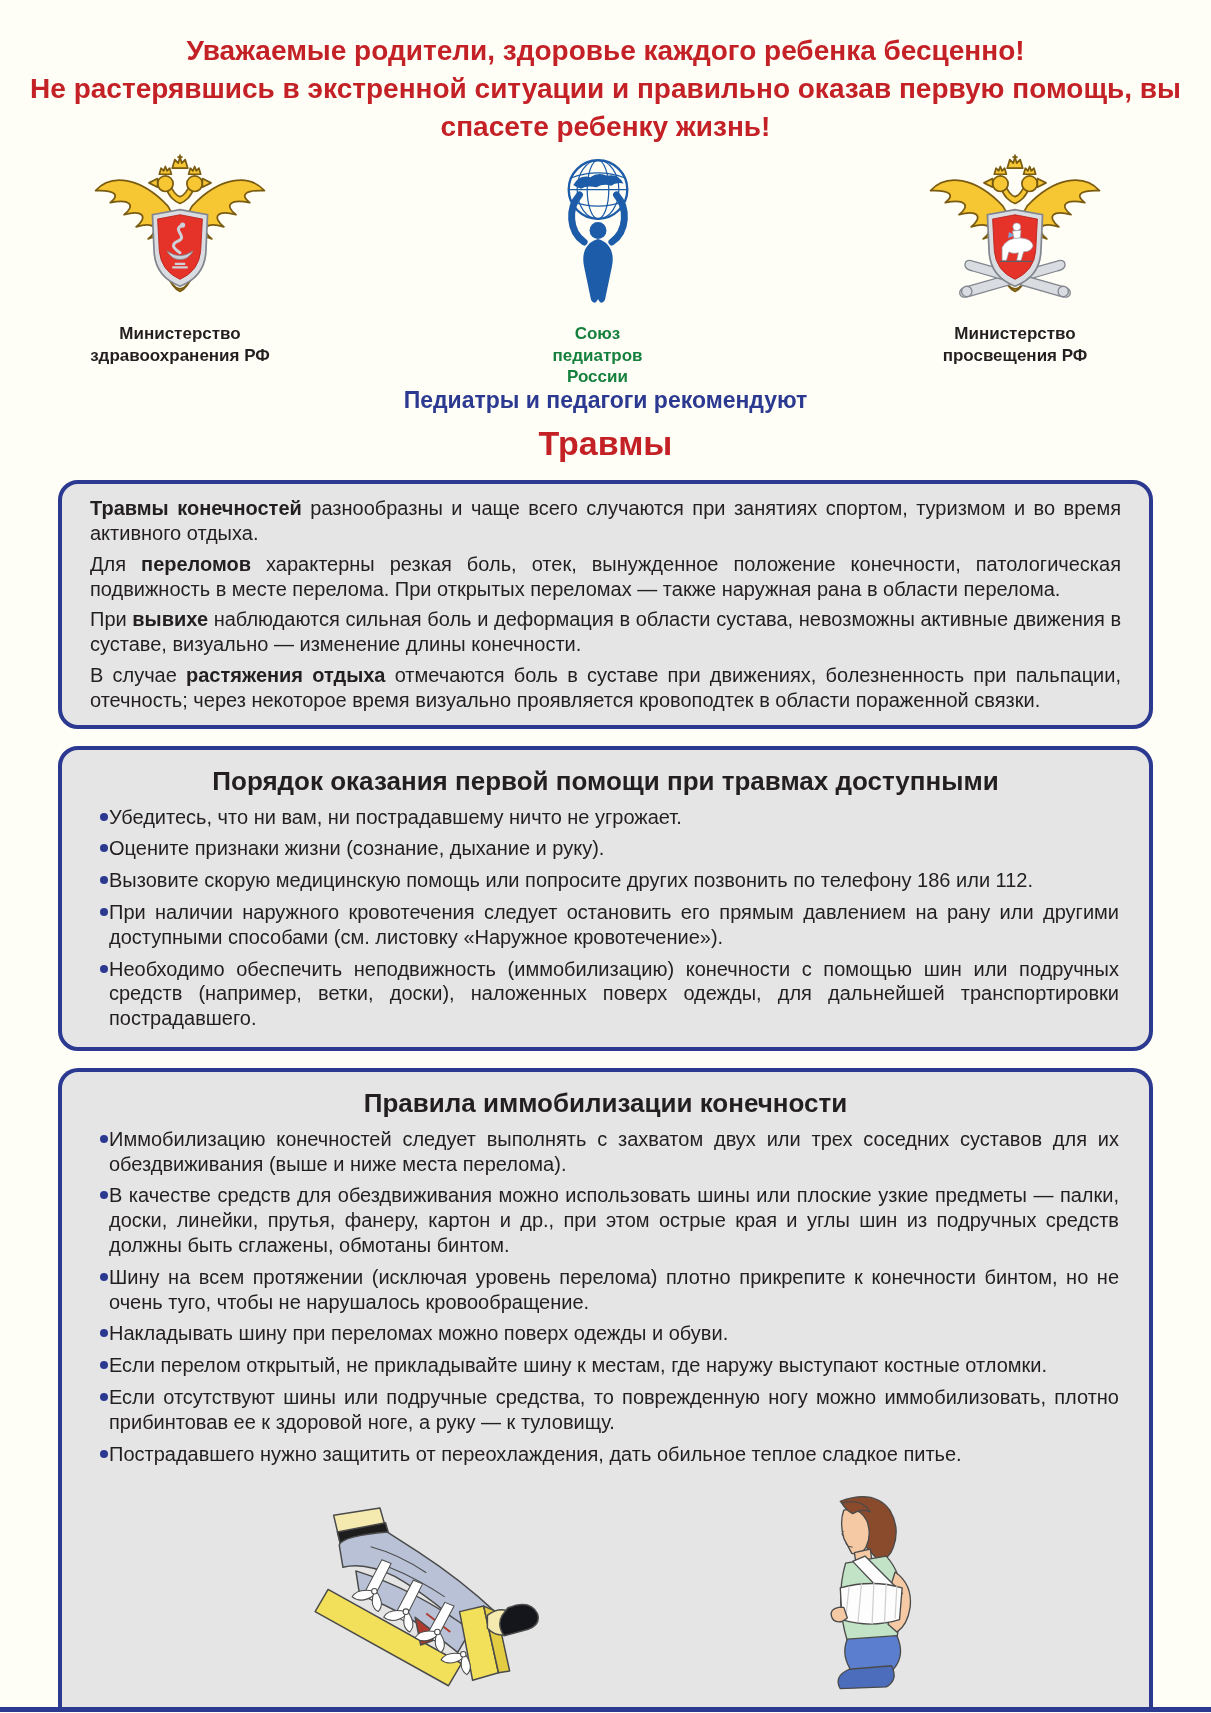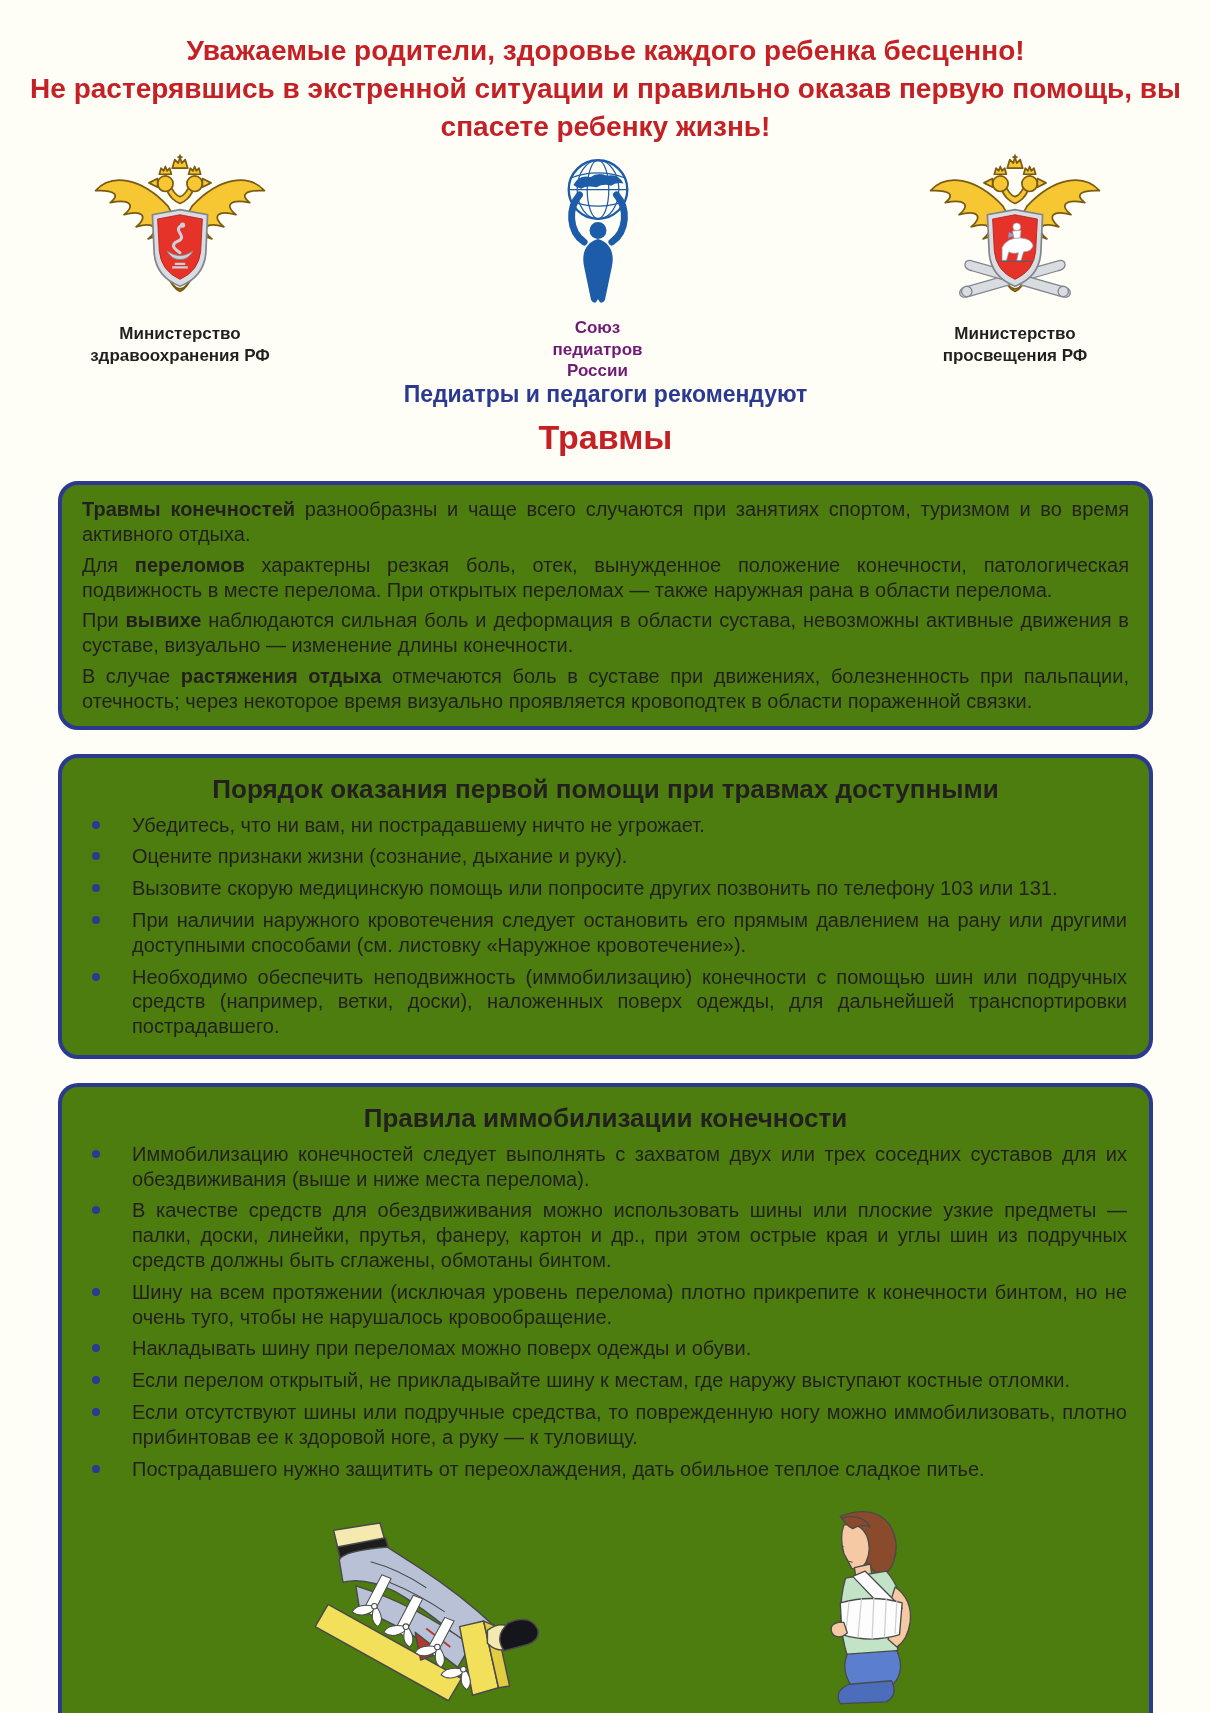--- a/index.html
+++ b/index.html
@@ -10,31 +10,31 @@
   }
   .notice{margin-top:32px;text-align:center;color:#C42127;font-weight:bold;
     font-size:28px;line-height:1.35;}
   .logos-row{display:flex;justify-content:space-between;align-items:flex-start;
     padding:6px 46px 0 30px;}
   .logo-block{display:flex;flex-direction:column;align-items:center;}
   .logo-block.side{width:300px;}
   .logo-block.center{width:240px;}
   .logo-caption{font-weight:bold;font-size:17px;text-align:center;line-height:1.25;
     margin-top:4px;white-space:pre-line;}
-  .logo-block.center .logo-caption{color:#701a75;margin-top:4px;}
+  .logo-block.center .logo-caption{color:#15803d;margin-top:10px;}
   .subtitle{text-align:center;color:#2B3990;font-weight:bold;font-size:23px;margin-top:0;}
   .main-title{text-align:center;color:#C42127;font-weight:bold;font-size:34px;margin-top:10px;}
   .content{padding:0 58px;}
-  .info-box{border:4px solid #2B3990;border-radius:20px;padding:6px 20px;margin-top:24px;
-    background:#4d7c0f;}
+  .info-box{border:4px solid #2B3990;border-radius:20px;padding:6px 28px;margin-top:17px;
+    background:#e5e5e5;}
   .info-box p{font-size:20px;line-height:1.24;text-align:justify;margin:6px 0;}
   .info-box p b{font-weight:bold;}
   .box-title{text-align:center;font-weight:bold;font-size:26px;margin:10px 0 4px;}
   ul.bullets{list-style:none;margin:8px 0 10px;padding:0 2px 0 10px;}
-  .bullets li{display:flex;gap:32px;margin:7px 0;font-size:20px;line-height:1.24;
+  .bullets li{display:flex;gap:1px;margin:7px 0;font-size:20px;line-height:1.24;
     text-align:justify;}
   .dot{flex:0 0 auto;width:8px;height:8px;border-radius:50%;background:#2B3990;margin-top:8px;}
   .box-last{border-bottom:none;border-radius:20px 20px 0 0;margin-bottom:0;}
   .illustrations{display:flex;justify-content:center;align-items:flex-end;gap:210px;
     margin:16px 0 6px;}
   .footer-rule{height:5px;background:#2B3990;width:100%;}
   .page-number{text-align:center;font-family:"Liberation Serif", serif;font-size:23px;
     margin-top:10px;color:#4d7c0f;}
 </style>
 </head>
@@ -158,21 +158,21 @@
       <li>
           <span class="dot"></span>
           <span>Убедитесь, что ни вам, ни пострадавшему ничто не угрожает.</span>
         </li>
       <li>
           <span class="dot"></span>
           <span>Оцените признаки жизни (сознание, дыхание и руку).</span>
         </li>
       <li>
           <span class="dot"></span>
-          <span>Вызовите скорую медицинскую помощь или попросите других позвонить по телефону 103 или 131.</span>
+          <span>Вызовите скорую медицинскую помощь или попросите других позвонить по телефону 186 или 112.</span>
         </li>
       <li>
           <span class="dot"></span>
           <span>При наличии наружного кровотечения следует остановить его прямым давлением на рану или другими доступными способами (см. листовку «Наружное кровотечение»).</span>
         </li>
       <li>
           <span class="dot"></span>
           <span>Необходимо обеспечить неподвижность (иммобилизацию) конечности с помощью шин или подручных средств (например, ветки, доски), наложенных поверх одежды, для дальнейшей транспортировки пострадавшего.</span>
         </li>
     </ul>

